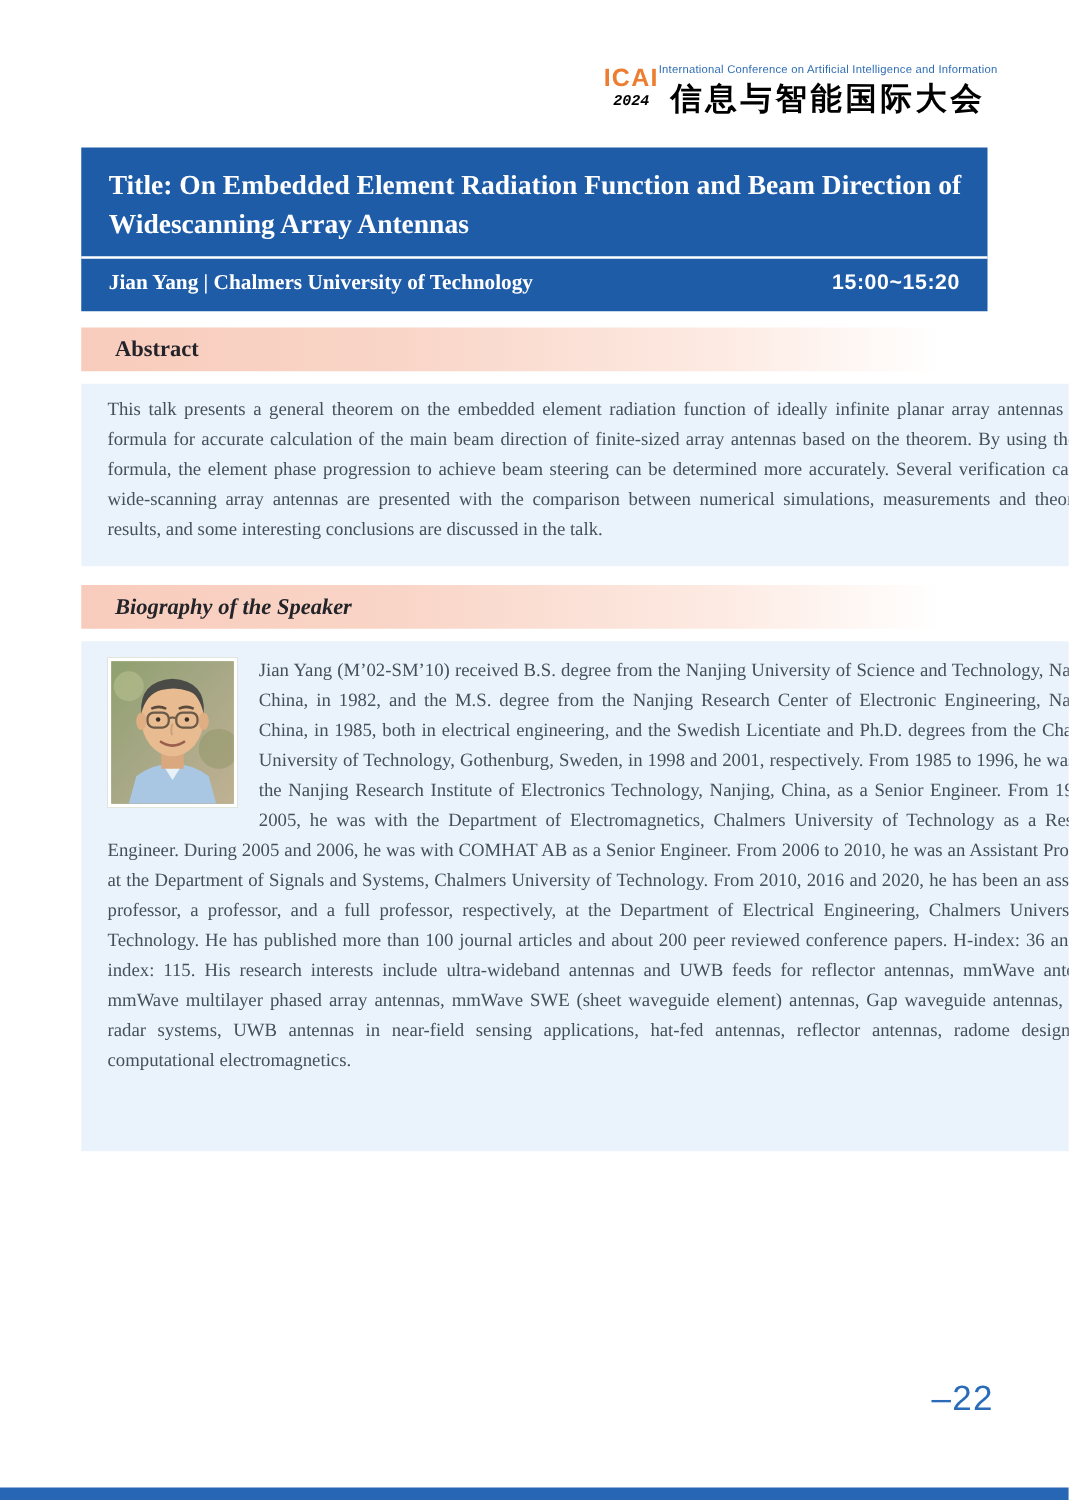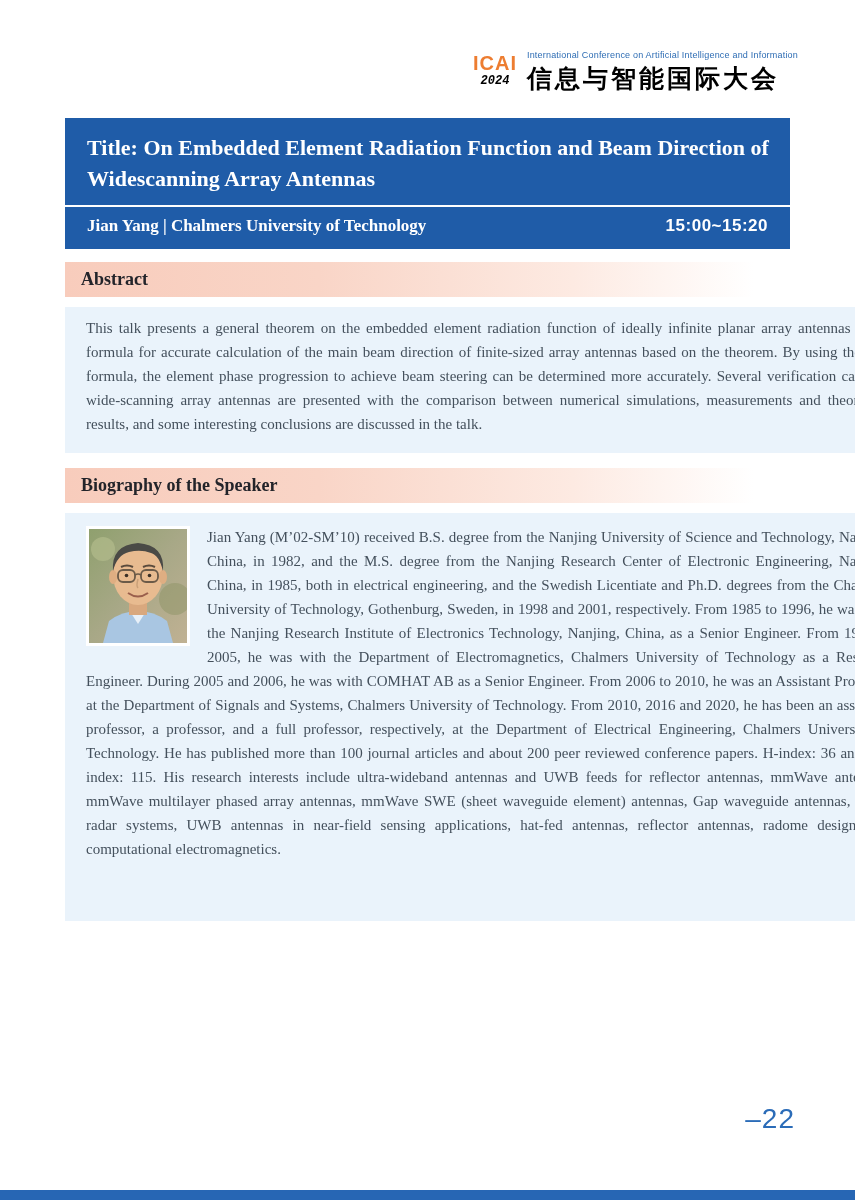--- a/index.html
+++ b/index.html
@@ -1,43 +1,43 @@
 <!DOCTYPE html>
 <html><head>
 <meta charset="utf-8">
 <style>
   html,body{margin:0;padding:0;}
   body{
     width:855px;height:1200px;position:relative;background:#ffffff;
     font-family:"Liberation Serif", serif;overflow:hidden;
   }
   
-  .logo{position:absolute;top:50px;right:57px;display:flex;align-items:flex-start;gap:10px;}
+  .logo{position:absolute;top:50px;right:57px;display:flex;align-items:flex-start;}
   .logo-mark{display:flex;flex-direction:column;align-items:center;line-height:1;padding-top:3px;}
   .logo-acronym{font-family:"Liberation Sans",sans-serif;font-weight:800;font-size:20px;color:#ED7D31;letter-spacing:1px;}
   .logo-year{font-family:Liberation Mono, monospace;font-weight:800;font-style:italic;font-size:12px;color:#000000;margin-top:2px;}
-  .logo-text{display:flex;flex-direction:column;}
+  .logo-text{display:flex;flex-direction:column;align-items:center;}
   .logo-tagline{font-family:"Liberation Sans",sans-serif;font-size:9px;color:#2E6DB4;letter-spacing:0.2px;}
   .logo-cn{font-family:"Liberation Sans",sans-serif;font-weight:700;font-size:25px;color:#000000;letter-spacing:3px;margin-top:2px;}
   
   .session-block{position:absolute;left:65px;top:118px;width:725px;background:#1F5CA8;box-sizing:border-box;}
   .session-title{color:#ffffff;font-weight:700;font-size:22px;line-height:31px;padding:14px 12px 11px 22px;}
   .session-divider{height:0;border-top:2px solid #ffffff;}
   .session-meta{display:flex;justify-content:space-between;align-items:flex-end;padding:9px 22px 13px 22px;}
   .session-speaker{color:#ffffff;font-weight:700;font-size:17px;}
   .session-time{color:#ffffff;font-weight:700;font-size:17px;font-family:"Liberation Sans",sans-serif;letter-spacing:0.5px;}
   
   .section-band{
     position:absolute;left:65px;width:725px;height:35px;box-sizing:border-box;
     background:linear-gradient(90deg,#F8CCBC 0%,#F9D5C7 35%,#FDEAE2 70%,#FFFFFF 95%);
   }
   .section-band.abstract{top:262px;}
-  .section-band.biography{top:468px;}
+  .section-band.biography{top:468px;font-style:italic;}
   .section-band .band-label{
-    font-size:18px;font-weight:700;color:#23242A;line-height:35px;padding-left:16px;display:block;
+    font-size:18px;font-weight:700;color:#23242A;line-height:35px;padding-left:27px;display:block;
   }
   
   .panel{
     position:absolute;left:65px;width:847px;background:#EAF3FB;box-sizing:border-box;
     color:#44505C;font-size:15px;line-height:24px;text-align:justify;
   }
   .panel p{margin:0;}
   .panel.abstract-panel{top:307px;min-height:146px;padding:9px 21px 12px 21px;}
   .panel.bio-panel{top:513px;min-height:408px;padding:12px 21px 26px 21px;}
   .speaker-photo{

